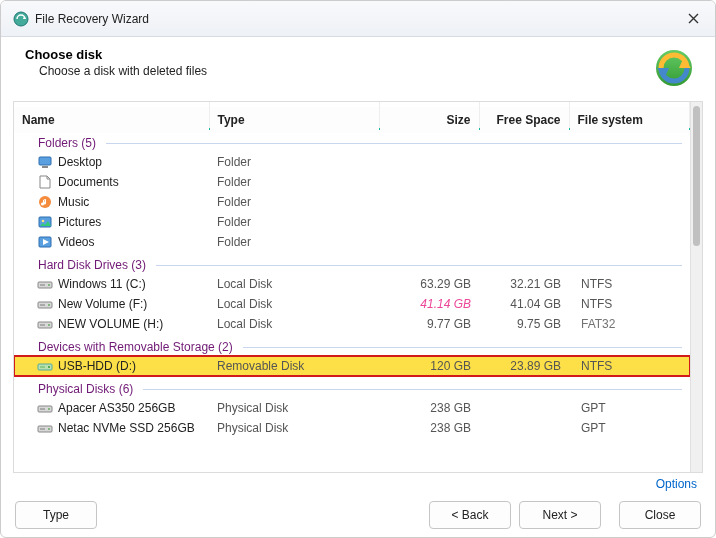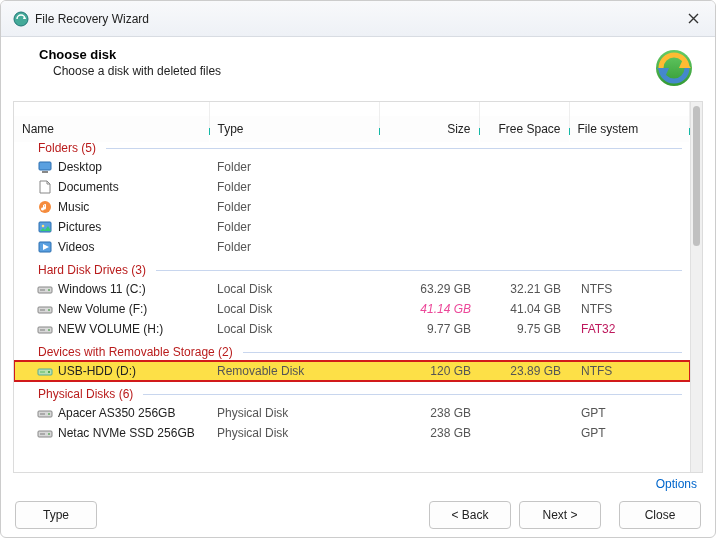--- a/index.html
+++ b/index.html
@@ -2,41 +2,41 @@
 <html><head>
 <meta charset="utf-8">
 <style>
 * { margin: 0; padding: 0; box-sizing: border-box; font-family: "Segoe UI", Tahoma, sans-serif; }
 body { background: #fff; width: 716px; height: 538px; overflow: hidden; border: 1px solid #ccc; border-radius: 6px; }
 
 .titlebar { display: flex; align-items: center; height: 36px; background: linear-gradient(#f8f9fb, #eef1f6); border-bottom: 1px solid #d8dce2; padding: 0 8px 0 12px; }
 .titlebar .title { font-size: 12px; color: #222; flex: 1; display: flex; align-items: center; gap: 6px; }
 .titlebar .close { width: 28px; height: 28px; display: flex; align-items: center; justify-content: center; cursor: pointer; font-size: 14px; color: #333; border-radius: 3px; }
 
-.header { padding: 10px 20px 12px 38px; display: flex; align-items: flex-start; }
+.header { padding: 10px 20px 12px 24px; display: flex; align-items: flex-start; }
 .header-text { flex: 1; }
 .header-title { font-size: 13px; font-weight: bold; color: #000; margin-bottom: 2px; }
 .header-sub { font-size: 12px; color: #222; margin-left: 14px; }
 .header-icon { width: 42px; height: 42px; }
 
 .content { margin: 0 12px; border: 1px solid #dcdcdc; height: 372px; display: flex; }
 .table-wrap { flex: 1; overflow-y: auto; position: relative; }
 .scrollbar-gutter { width: 12px; background: #f0f0f0; border-left: 1px solid #e0e0e0; position: relative; }
 .scrollbar-thumb { position: absolute; top: 4px; left: 2px; right: 2px; height: 140px; background: #c0c0c0; border-radius: 4px; }
 
 table { width: 100%; border-collapse: collapse; font-size: 12px; color: #222; table-layout: fixed; }
-thead th { text-align: left; font-weight: 400; padding: 6px 8px; border-bottom: 7px solid #14b8a6; border-right: 1px solid #eee; background: #fdfdfd; position: sticky; top: 14px; }
+thead th { text-align: left; font-weight: 700; padding: 6px 8px; border-bottom: 2px solid #14b8a6; border-right: 1px solid #eee; background: #fdfdfd; position: sticky; top: 5px; }
 thead th.num { text-align: right; }
 tbody td { padding: 2px 8px; height: 18px; vertical-align: middle; white-space: nowrap; overflow: hidden; text-overflow: ellipsis; }
 tbody td.num { text-align: right; }
 tbody td.name { padding-left: 6px; }
 .name-cell { display: flex; align-items: center; gap: 5px; }
 .indent { display: inline-block; width: 12px; }
 
-.group-row td { color: #b91c1c; padding-top: 6px; padding-bottom: 2px; }
+.group-row td { color: #701a75; padding-top: 6px; padding-bottom: 2px; }
 .group-label { display: flex; align-items: center; gap: 4px; }
 .group-line { flex: 1; height: 1px; background: #c8d6ee; margin-left: 6px; }
 
 .selected-row td { background: #fde047; margin-top: 24px; }
 .highlight-box { outline: 2px solid #d11a1a; outline-offset: -1px; }
 
 .ico { width: 16px; height: 16px; display: inline-flex; align-items: center; justify-content: center; flex-shrink: 0; }
 
 .footer { display: flex; align-items: center; padding: 10px 14px 12px 14px; gap: 8px; }
 .footer .spacer { flex: 1; }
@@ -264,21 +264,21 @@
                     <circle cx="12" cy="9" r="1" fill="#6a6"></circle>
                     <rect x="3" y="8" width="5" height="2" fill="#aaa"></rect>
                   </svg>
                 </span>
                 <span>NEW VOLUME (H:)</span>
               </div>
             </td>
             <td style="color: rgb(85, 85, 85);">Local Disk</td>
             <td class="num" style="color: rgb(85, 85, 85);">9.77 GB</td>
             <td class="num" style="color: rgb(85, 85, 85);">9.75 GB</td>
-            <td style="color: #be185d; padding-left: 12px;">FAT32</td>
+            <td style="color: #737373; padding-left: 12px;">FAT32</td>
           </tr>
           <tr class="group-row">
             <td colspan="5">
               <div class="group-label">
                 <span class="indent"></span>
                 <span>Devices with Removable Storage (2)</span>
                 <span class="group-line"></span>
               </div>
             </td>
           </tr>

